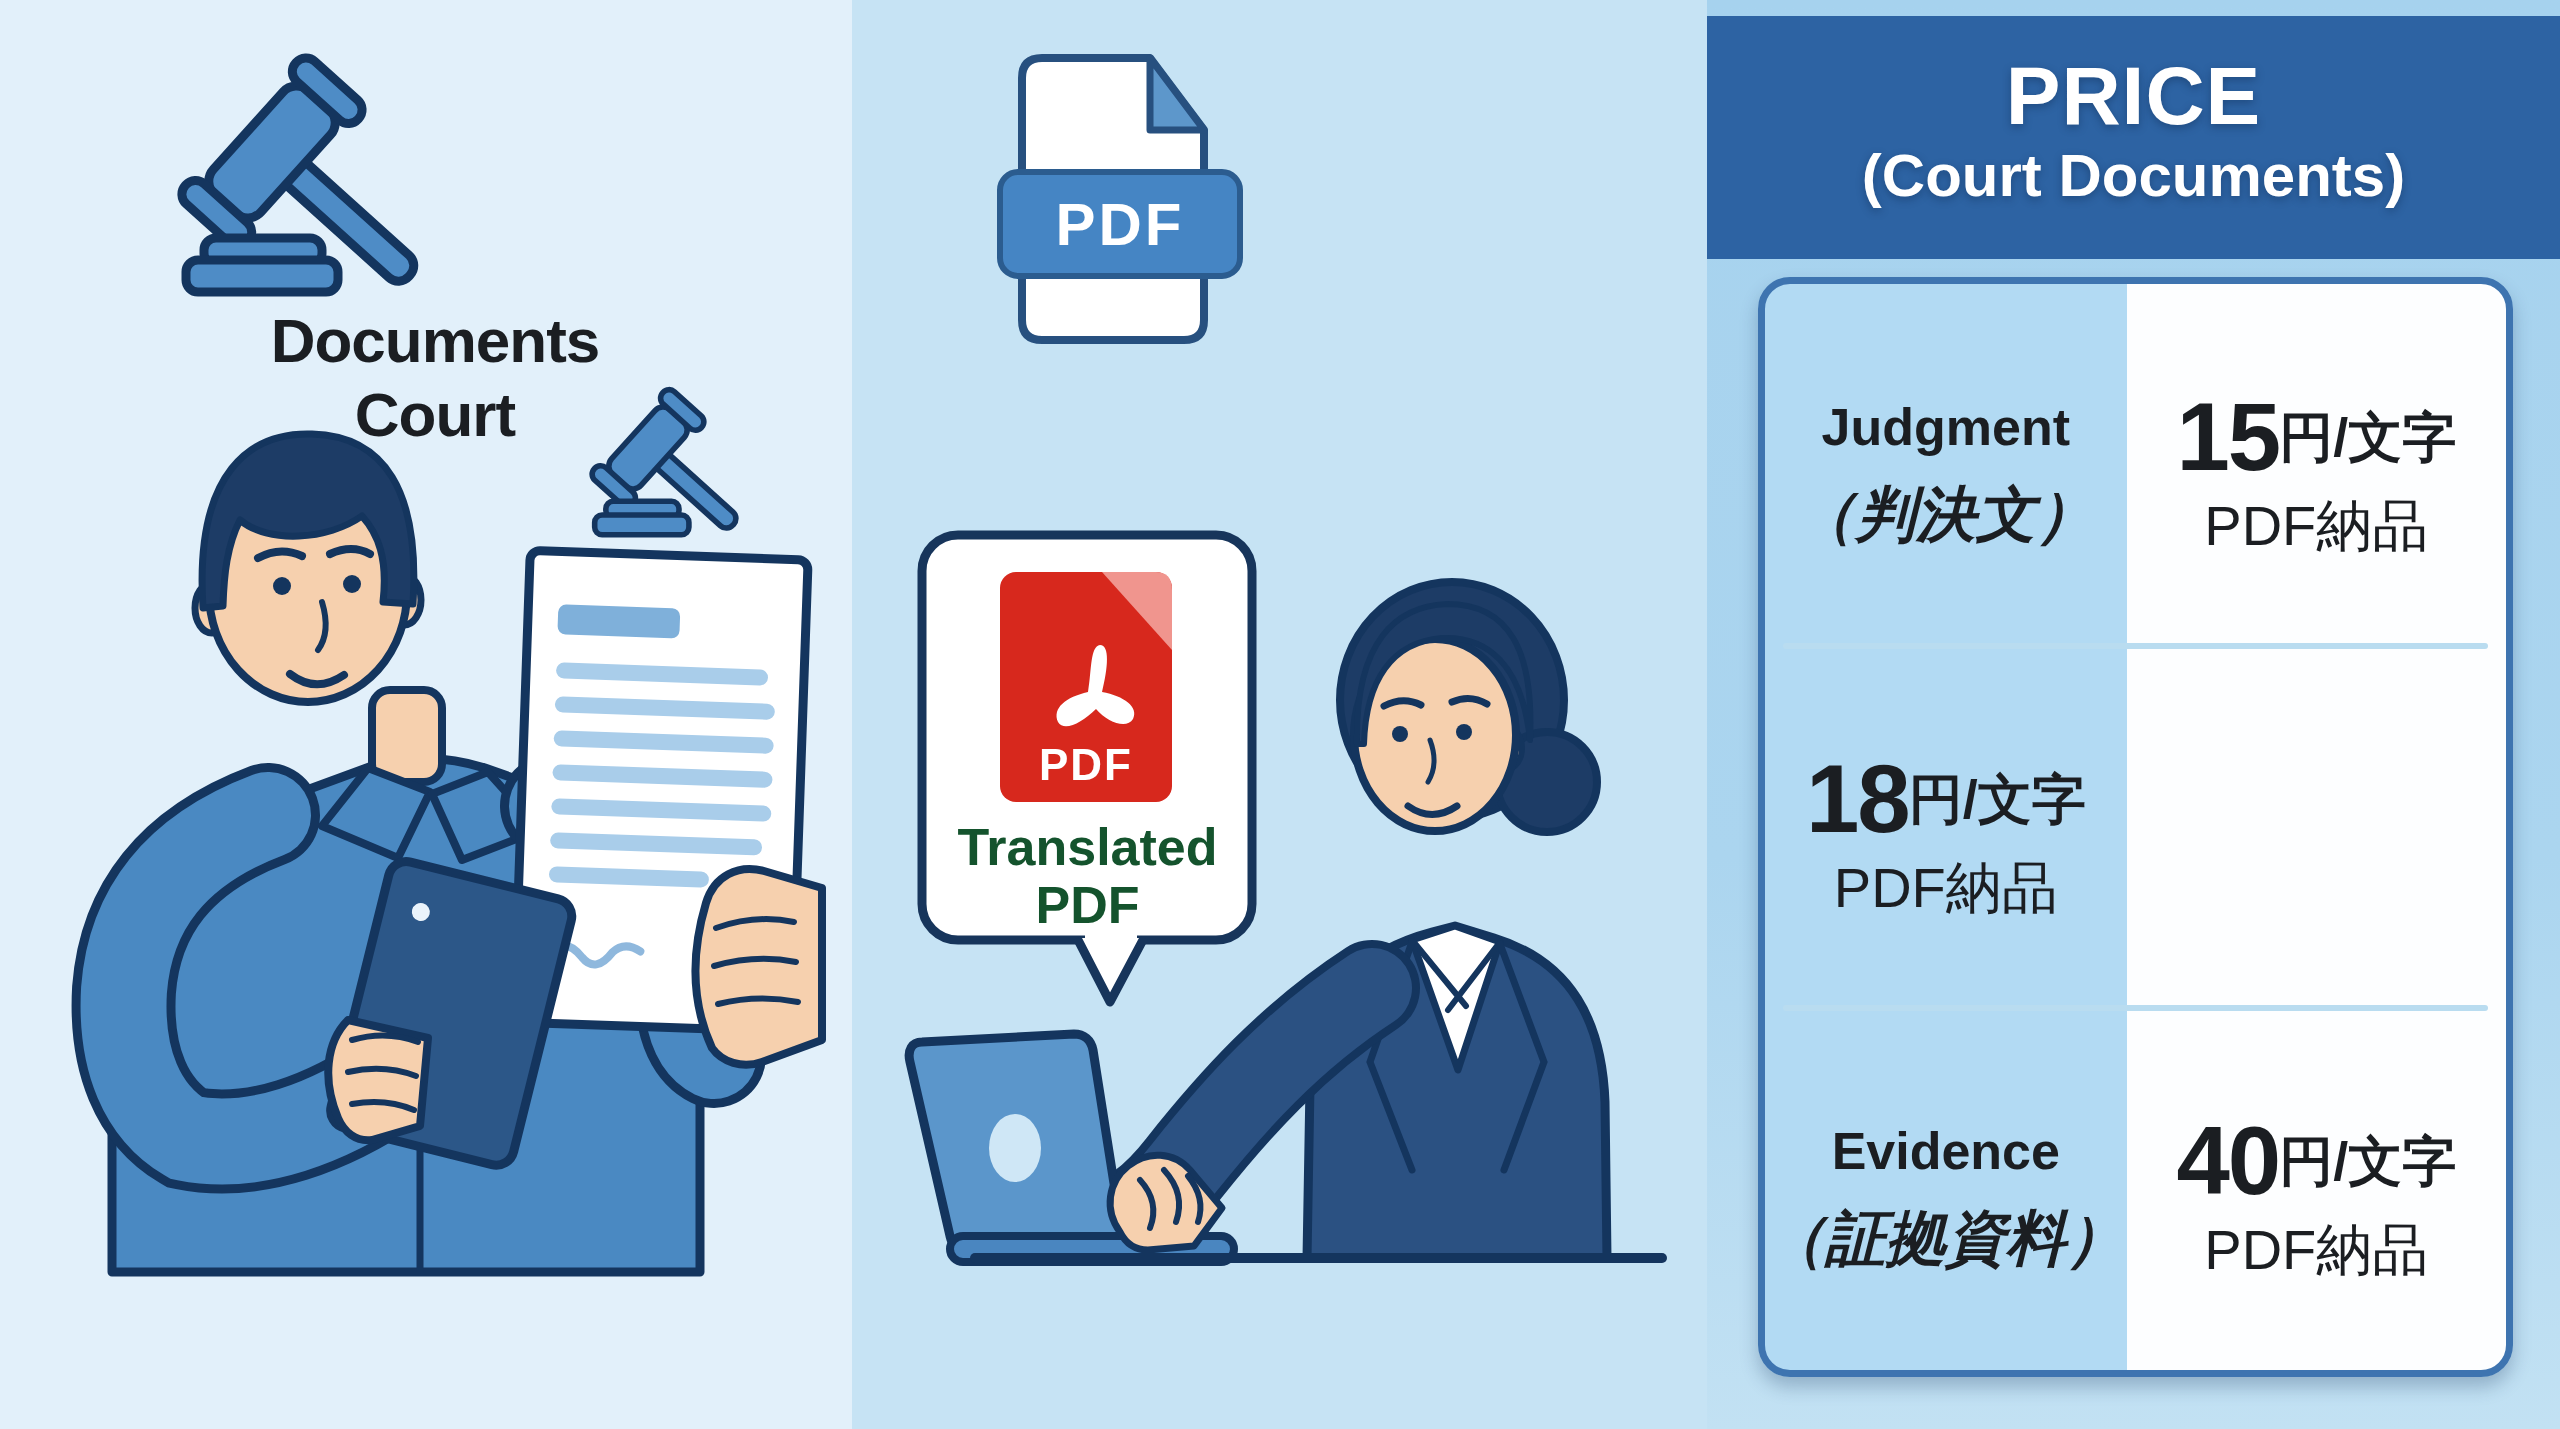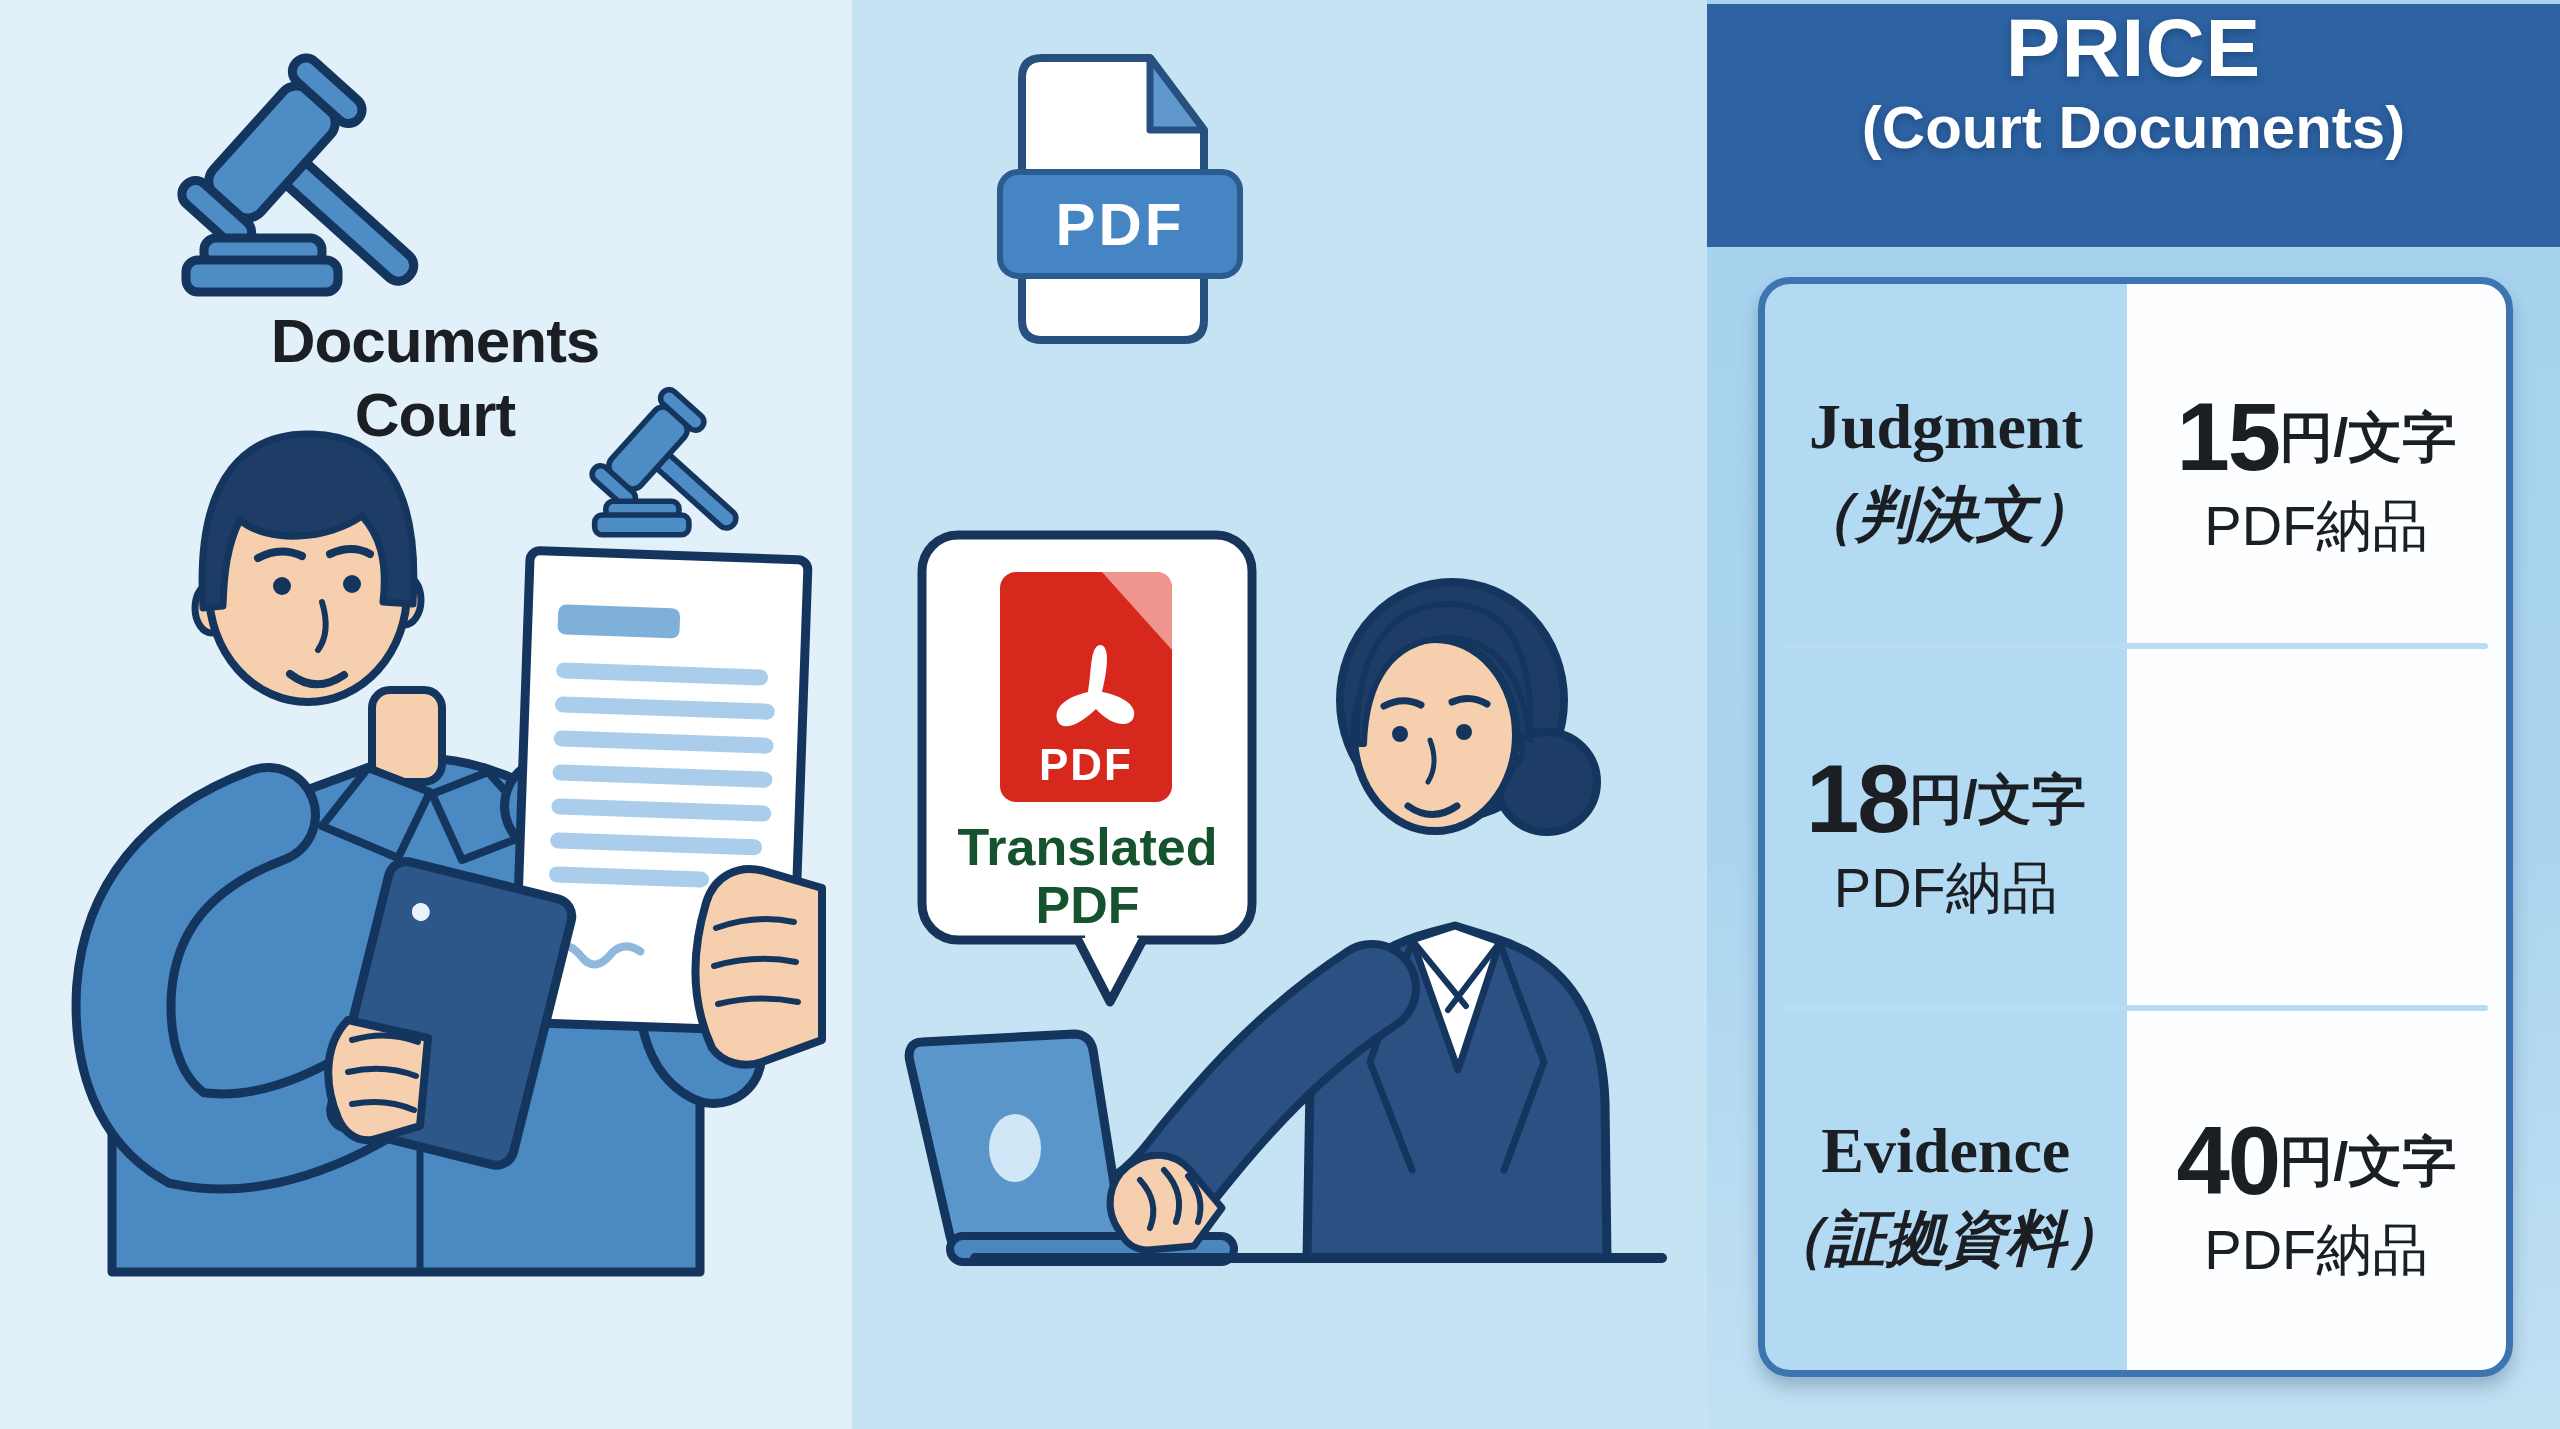--- a/index.html
+++ b/index.html
@@ -19,36 +19,36 @@
   .title-left { left:235px; top:304px; width:400px; }
   .title-mid  { left:935px; top:304px; width:370px; }
 
   .badge-label { position:absolute; left:1000px; top:194px; width:240px; text-align:center;
                  color:#ffffff; font-weight:800; font-size:60px; line-height:62px; letter-spacing:3px; }
   .redpdf-label { position:absolute; left:1000px; top:740px; width:172px; text-align:center;
                   color:#ffffff; font-weight:800; font-size:44px; line-height:50px; letter-spacing:2px; }
   .bubble-caption { position:absolute; left:950px; top:818px; width:275px; text-align:center;
                     color:#14532d; font-weight:800; font-size:52px; line-height:58px; }
 
-  .price-header { position:absolute; left:0; top:4px; width:853px; height:243px;
-                  background:#2d63a3; color:#ffffff; text-align:center; 
+  .price-header { position:absolute; left:0; top:16px; width:853px; height:243px;
+                  background:#2d63a3; color:#ffffff; text-align:center; padding-top:36px;
                   text-shadow:0 3px 8px rgba(10,30,60,.35); }
   .price-header .h-title { font-size:82px; line-height:88px; font-weight:800; letter-spacing:1px; }
   .price-header .h-sub   { font-size:60px; line-height:60px; font-weight:700; margin-top:6px; }
 
   .price-card { position:absolute; left:51px; top:277px; width:755px; height:1100px;
                 border:7px solid #3e74b0; border-radius:32px; overflow:hidden;
                 background:linear-gradient(90deg,#b2daf3 0%,#b2daf3 48.8%,#fdfeff 48.8%,#fdfeff 100%);
                 box-shadow:0 10px 18px rgba(25,55,95,.28);
                 display:flex; flex-direction:column; }
   .price-row { flex:1 1 0; display:grid; grid-template-columns:48.8% 51.2%; position:relative; }
   .price-row.has-divider::after { content:""; position:absolute; left:18px; right:18px; bottom:-3px;
                                   height:6px; background:#b9dcf0; border-radius:3px; }
   .cell { display:flex; flex-direction:column; align-items:center; justify-content:center; padding-top:6px; }
-  .doc-name-en { font-size:64px; font-weight:800; color:#1b1e22; line-height:70px;font-family:Liberation Serif, serif; }
+  .doc-name-en { font-size:52px; font-weight:800; color:#1b1e22; line-height:70px; }
   .doc-name-ja { font-size:60px; font-weight:800; color:#1b1e22; line-height:58px; margin-top:24px;font-style:italic; }
   .rate-line { display:flex; align-items:center; color:#1b1e22;margin-top:9px; }
   .rate-value { font-size:96px; font-weight:800; line-height:96px; letter-spacing:-2px; }
   .rate-unit  { font-size:54px; font-weight:800; line-height:60px; }
   .delivery   { font-size:56px; font-weight:400; color:#1b1e22; line-height:62px; margin-top:10px; }
 
   svg .outline { stroke:#14355e; stroke-linejoin:round; stroke-linecap:round; }
 </style>
 </head>
 <body>

